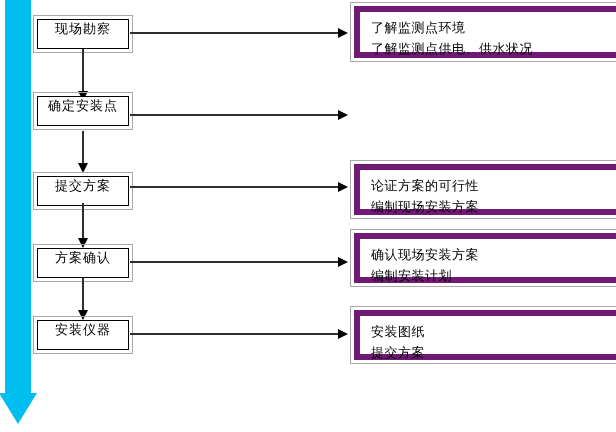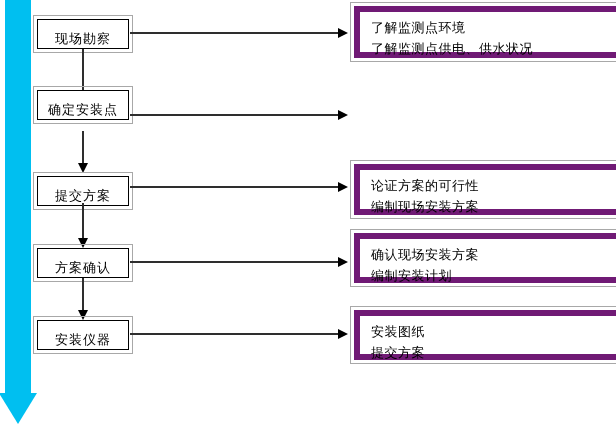--- a/index.html
+++ b/index.html
@@ -31,21 +31,21 @@
   .stage-box {
     position: absolute;
     left: 37px;
     width: 92px; height: 30px;
     box-sizing: border-box;
     border: 1px solid #000000;
     outline: 1px solid #a8a8a8;
     outline-offset: 3px;
     background: #ffffff;
     display: flex;
-    align-items: flex-end;
+    align-items: flex-start;
     justify-content: center;
     font-size: 13px;
     letter-spacing: 1px;
   }
   
   .detail-box {
     position: absolute;
     left: 354px;
     width: 269px;
     box-sizing: border-box;
@@ -101,21 +101,21 @@
   </div>
   <div class="hline" style="top:32px"></div>
   <div class="harrow" style="top:28px"></div>
   <div class="detail-box" style="top:6px;height:52px">
     <div>了解监测点环境</div>
     <div>了解监测点供电、供水状况</div>
   </div>
   <div class="vline" style="top:49px;height:42px"></div>
   <div class="varrow" style="top:91px"></div>
 
-  <div class="stage-box" style="top:90px">
+  <div class="stage-box" style="top:96px">
     <span>确定安装点</span>
   </div>
   <div class="hline" style="top:114px"></div>
   <div class="harrow" style="top:110px"></div>
   <div class="vline" style="top:131px;height:32px"></div>
   <div class="varrow" style="top:163px"></div>
 
   <div class="stage-box" style="top:176px">
     <span>提交方案</span>
   </div>

